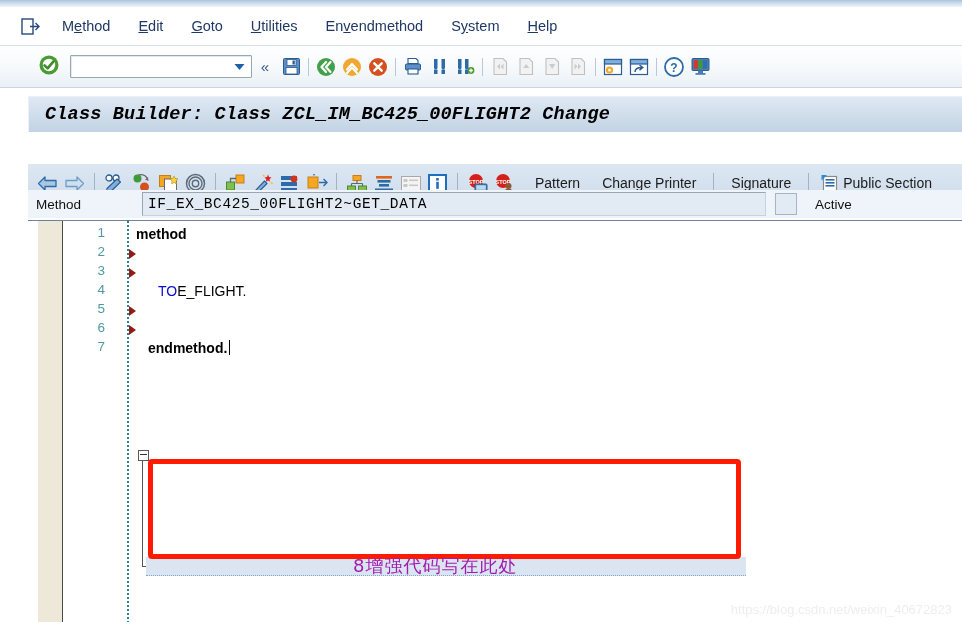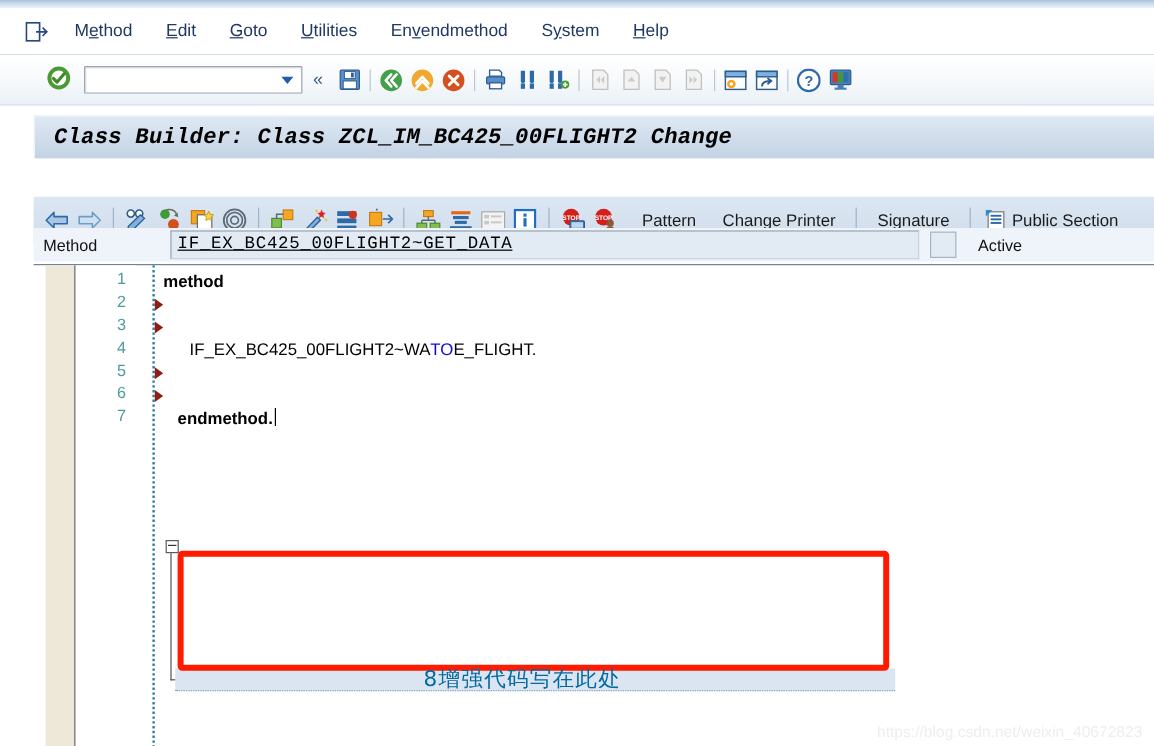--- a/index.html
+++ b/index.html
@@ -59,21 +59,21 @@
     font-size:14px;color:#1b1b1b;white-space:nowrap;cursor:default;}
 
   
   .methodrow{position:absolute;left:28px;top:190px;width:934px;height:28px;
     background:#eef4fa;display:flex;align-items:center;}
   .methodlabel{font-size:13.5px;color:#111;margin-left:8px;width:106px;}
   .methodinput{width:622px;height:22px;background:#e2eaf4;
     border:1px solid #9aa6b2;border-right:1px solid #c7d2de;border-bottom:1px solid #c7d2de;
     display:flex;align-items:center;}
   .methodinput span{font-family:"Liberation Mono","DejaVu Sans Mono",monospace;
-    font-size:14.5px;color:#000;margin-left:5px;letter-spacing:.6px;text-decoration:underline;}
+    font-size:14.5px;color:#000;margin-left:5px;letter-spacing:.6px;}
   .activebox{width:20px;height:20px;background:#e2eaf4;border:1px solid #a8b4c0;
     margin-left:9px;}
   .activetext{font-size:13.5px;color:#111;margin-left:18px;}
 
   
   .editor{position:absolute;left:28px;top:220px;width:934px;height:402px;
     background:#ffffff;border-top:1px solid #6f8296;overflow:hidden;}
   .beige{position:absolute;left:10px;top:0;width:24px;height:402px;background:#eee8d8;
     border-right:1px solid #4a4a4a;}
   .linecol{position:absolute;left:35px;top:0;width:50px;height:402px;background:#ffffff;}
@@ -94,21 +94,21 @@
   .foldline{position:absolute;left:114px;top:240px;width:1px;height:106px;background:#555;}
   .foldfoot{position:absolute;left:114px;top:345px;width:8px;height:1px;background:#555;}
   .selrow{position:absolute;left:118px;top:336px;width:600px;height:19px;background:#dbe5f1;}
   .selrow-b{position:absolute;left:118px;top:354px;width:600px;height:0;border-bottom:1px dotted #7fa8c6;}
   .caret{display:inline-block;width:1px;height:15px;background:#000;margin-left:2px;
     vertical-align:middle;}
 
   
   .redbox{position:absolute;left:120px;top:238px;width:583px;height:90px;
     border:5px solid #ff1a00;border-radius:4px;background:#ffffff;}
-  .annot{position:absolute;left:325px;top:333px;font-size:18px;color:#0369a1;
+  .annot{position:absolute;left:325px;top:333px;font-size:18px;color:#a21caf;
     font-family:"DejaVu Sans",sans-serif;white-space:nowrap;letter-spacing:1px;}
 
   .watermark{position:absolute;right:10px;bottom:6px;font-size:13px;color:#eeeeee;
     white-space:nowrap;}
 </style>
 </head>
 <body>
 
 <div class="app">
 
@@ -463,21 +463,20 @@
 
     <div class="redbox"></div>
 
     <div class="codearea">
       <div class="coderow" style="top:3px;">
         <span class="bold">method </span>
       </div>
       <div class="coderow" style="top:22px;"></div>
       <div class="coderow" style="top:41px;"></div>
       <div class="coderow" style="top:60px;left:22px;">
-        <span>IF_EX_BC425_00FLIGHT2~WA </span>
         <span class="kw">TO </span>
         <span> E_FLIGHT.</span>
       </div>
       <div class="coderow" style="top:79px;"></div>
       <div class="coderow" style="top:98px;"></div>
       <div class="coderow" style="top:117px;left:12px;">
         <span class="bold">endmethod.</span>
         <span class="caret"></span>
       </div>
     </div>

